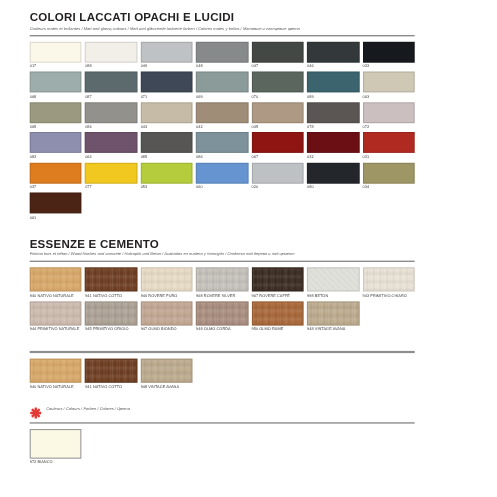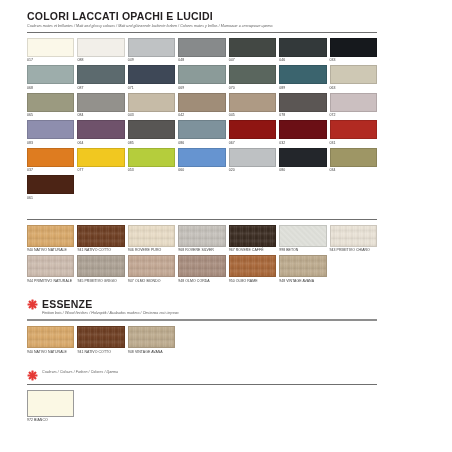--- a/index.html
+++ b/index.html
@@ -310,20 +310,26 @@
         </div>
 
       <div class="cell">
           <div class="chip" style="background-color: rgb(76, 36, 21);"></div>
           <div class="chip-label">061</div>
         </div>
     </div>
   </div>
 
   <div class="section" id="essenze-cemento-section">
+    <div class="sec-head">
+      <div class="head-texts">
+        <div class="sec-title">ESSENZE E CEMENTO</div>
+        <div class="sec-sub">Finition bois et béton / Wood finishes and concrete / Holzoptik und Beton / Acabados en madera y hormigón / Отделка под дерево и под цемент</div>
+      </div>
+    </div>
     <div class="rule"></div>
     <div class="grid">
       <div class="cell">
           <div class="chip wood" style="background-color: rgb(217, 169, 106);">
             <span class="grain"></span>
           </div>
           <div class="chip-label two"><span>940</span> <span>NATIVO NATURALE</span></div>
         </div>
       <div class="cell">
           <div class="chip wood" style="background-color: rgb(111, 63, 35);">
@@ -396,36 +402,20 @@
           <div class="chip wood" style="background-color: rgb(189, 171, 142);">
             <span class="grain"></span>
           </div>
           <div class="chip-label two"><span>948</span> <span>VINTAGE AVANA</span></div>
         </div>
       <div class="cell"></div>
     </div>
   </div>
 
   <div class="section" id="essenze-section">
-    <div class="sec-head">
-      <span class="flower-icon">
-        <svg viewBox="0 0 20 20" width="11" height="11" aria-hidden="true">
-          <g fill="#e53935">
-            <rect x="8" y="1" width="4" height="18" rx="0.6"></rect>
-            <rect x="1" y="8" width="18" height="4" rx="0.6"></rect>
-            <rect x="8" y="1" width="4" height="18" rx="0.6" transform="rotate(45 10 10)"></rect>
-            <rect x="1" y="8" width="18" height="4" rx="0.6" transform="rotate(45 10 10)"></rect>
-          </g>
-        </svg>
-      </span>
-      <div class="head-texts">
-        <div class="sec-title">ESSENZE</div>
-        <div class="sec-sub">Finition bois / Wood finishes / Holzoptik / Acabados madera / Отделка под дерево</div>
-      </div>
-    </div>
     <div class="rule thick"></div>
     <div class="grid">
       <div class="cell">
           <div class="chip wood" style="background-color: rgb(217, 169, 106);">
             <span class="grain"></span>
           </div>
           <div class="chip-label two"><span>940</span> <span>NATIVO NATURALE</span></div>
         </div>
       <div class="cell">
           <div class="chip wood" style="background-color: rgb(111, 63, 35);">

